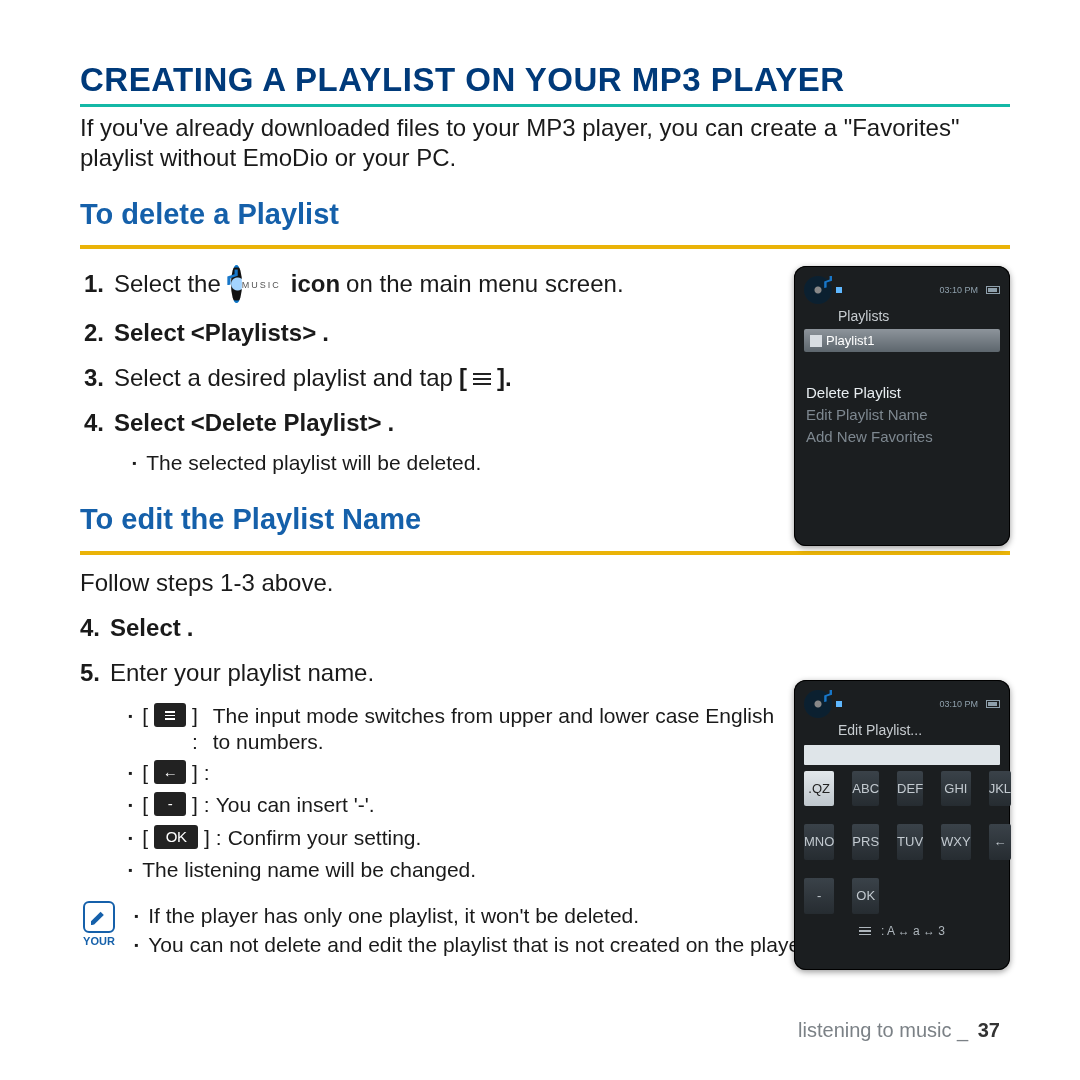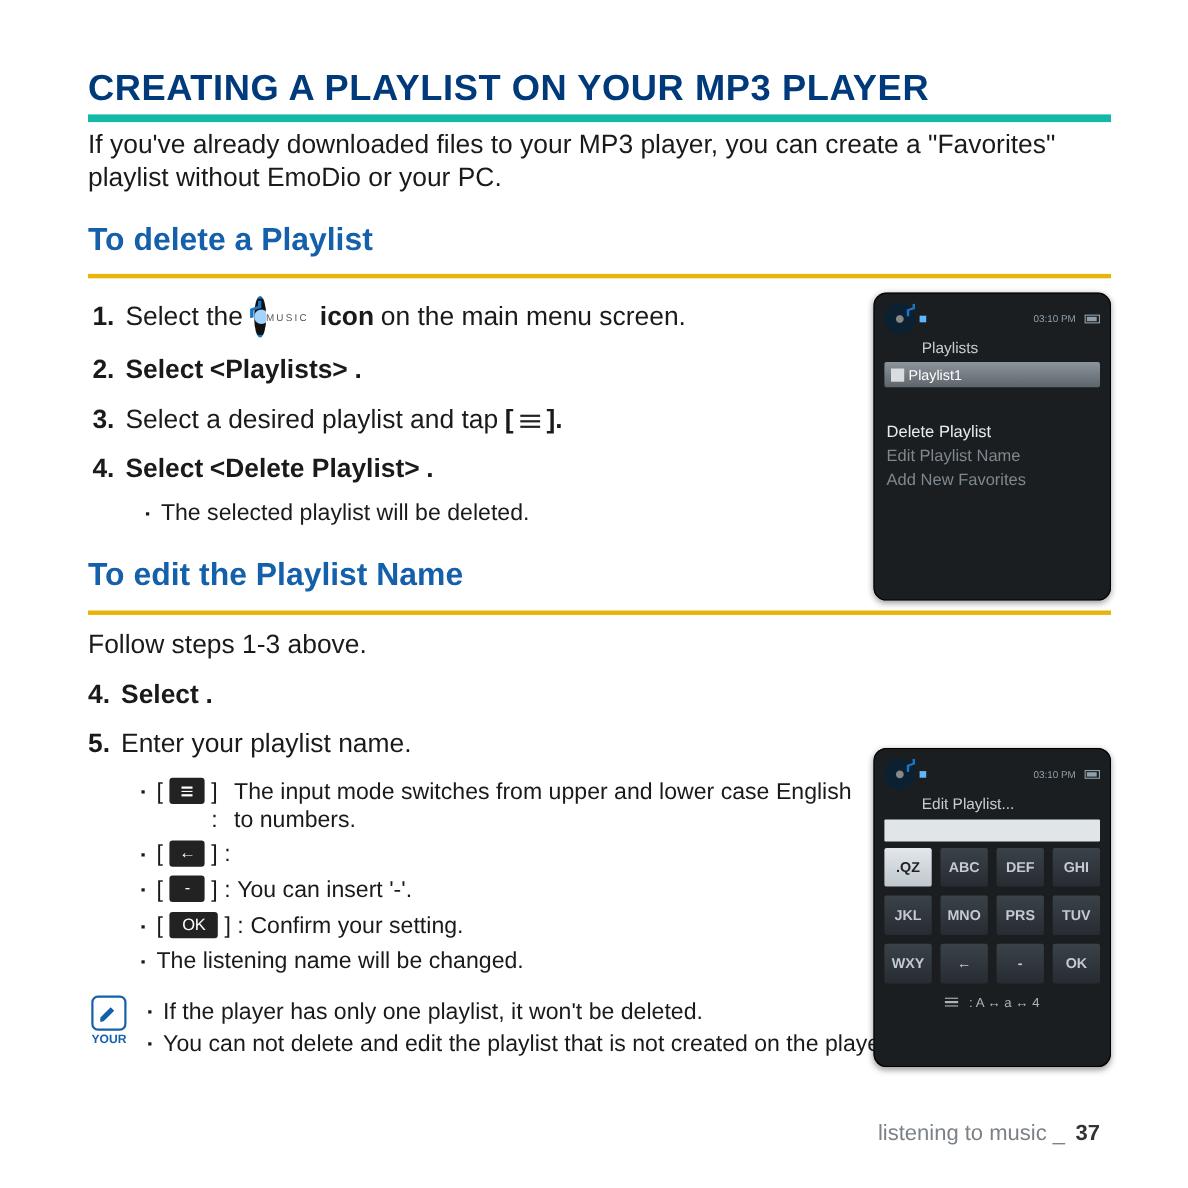--- a/index.html
+++ b/index.html
@@ -12,21 +12,21 @@
     font-size: 24px;
     line-height: 1.2;
     position: relative;
   }
   .page-wrap { position: relative; width: 100%; height: 100%; }
   .h1 {
     font-size: 33px;
     font-weight: bold;
     color: #003a7a;
     letter-spacing: 0.5px;
-    border-bottom: 7px solid #14b8a6;
+    border-bottom: 3px solid #14b8a6;
     padding-bottom: 4px;
     margin-bottom: 6px;
   }
   .intro { font-size: 24px; line-height: 1.25; margin-bottom: 24px; }
   .h2 {
     font-size: 29px;
     font-weight: bold;
     color: #1560aa;
     border-bottom: 4px solid #eab308;
     padding-bottom: 14px;
@@ -122,21 +122,21 @@
   }
   .dev-row-sel .pl-icon { width:12px;height:12px;background:#d8dde2; display:inline-block; }
   .dev-sep { height:30px; }
   .dev-opt { font-size: 15px; padding: 2px 2px; }
   .dev-opt.bright { color: #e8edf0; }
   .dev-opt.dim { color: #7e8890; }
 
   .dev-input { margin-top:6px; height: 20px; background: #dfe5e9; border-radius:1px; }
   .dev-key-grid {
     margin-top:6px;
-    display:grid; grid-template-columns: repeat(4,1fr); gap:8px;font-weight:bold;
+    display:grid; grid-template-columns: repeat(5,1fr); gap:18px;
   }
   .dev-key {
     background: linear-gradient(#3a4249,#262c31);
     color:#c3cad0; text-align:center; font-size:13px; padding:10px 0;
     border-radius:2px;
   }
   .dev-key.sel { background: linear-gradient(#e2e7eb,#bfc7cd); color:#222; }
   .dev-mode-row { display:flex; gap:10px; justify-content:center; font-size:12px; color:#aeb6bc; margin-top:10px; align-items:center;}
   .dev-mode-row .mi{ width:12px; display:inline-flex; flex-direction:column; gap:2px;}
   .dev-mode-row .mi span{height:1.5px;background:#aeb6bc;}
@@ -344,21 +344,21 @@
       <div class="dev-key">←</div>
       <div class="dev-key">-</div>
       <div class="dev-key">OK</div>
     </div>
     <div class="dev-mode-row">
       <span class="mi">
           <span></span>
           <span></span>
           <span></span>
         </span>
-      <span>: A  ↔  a  ↔  4</span>
+      <span>: A  ↔  a  ↔  3</span>
     </div>
   </div>
 
   <div class="footer">
     <span>listening to music _</span>
     <span class="pg">37</span>
   </div>
 
 </div>
 

